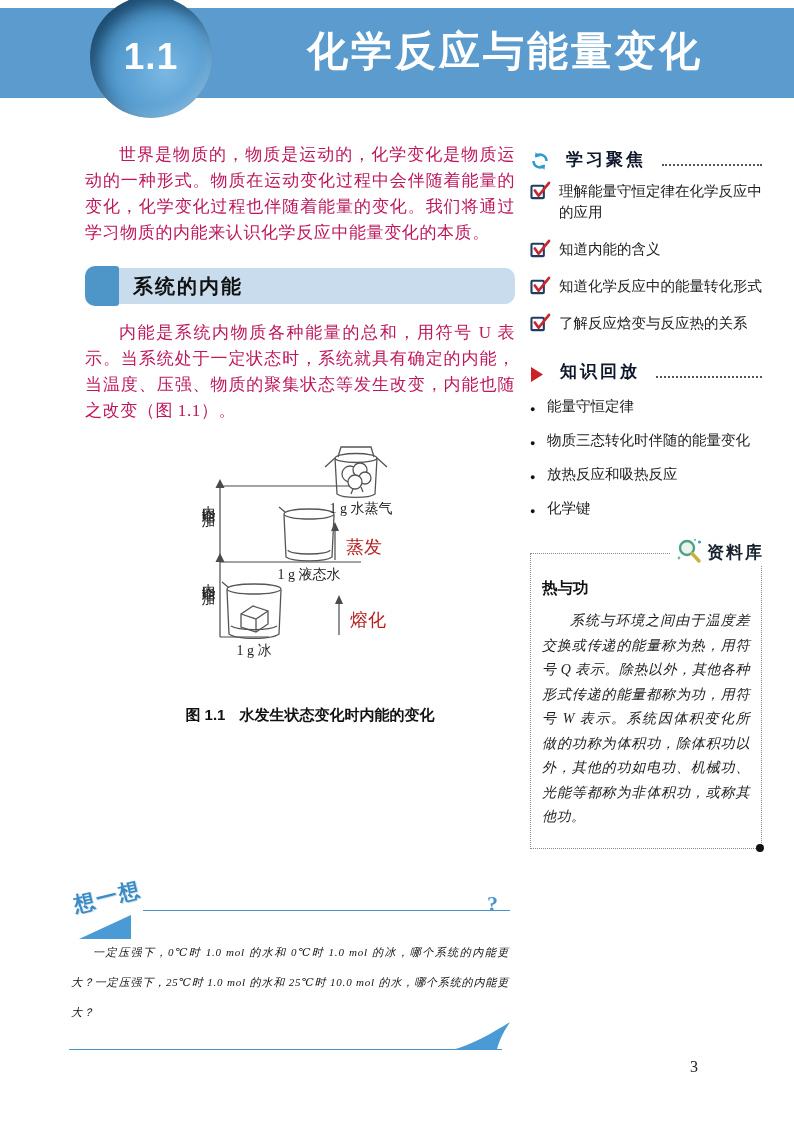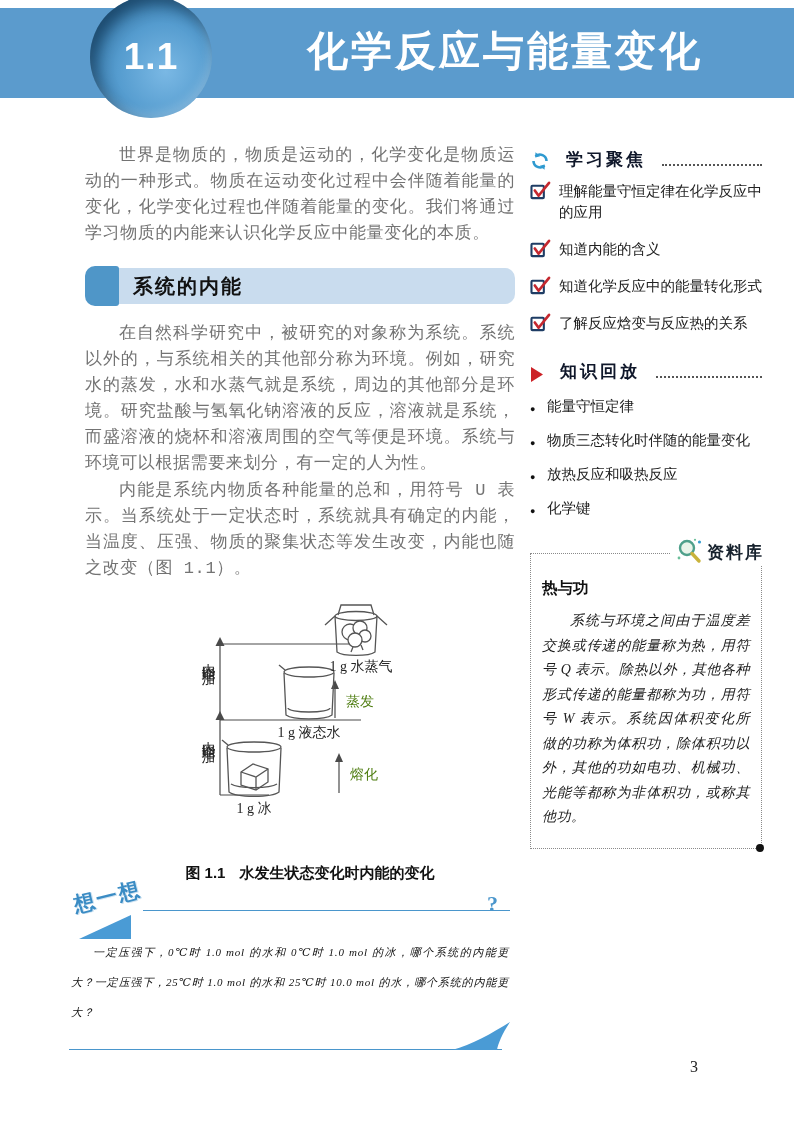--- a/index.html
+++ b/index.html
@@ -14,35 +14,35 @@
       box-shadow:inset 7px 9px 14px rgba(8,38,66,.55), inset -3px -5px 10px rgba(255,255,255,.22);
       display:flex; align-items:center; justify-content:center; }
   .section-circle span { color:#fff; font-size:37px; font-weight:800; letter-spacing:1px; }
   .chapter-title { position:absolute; left:250px; top:8px; width:510px; height:86px;
       display:flex; align-items:center; justify-content:center;
       color:#fff; font-size:41px; font-weight:800; letter-spacing:3px; }
 
   
   .left-col { position:absolute; left:85px; top:142px; width:430px; }
   .body-text { font-family:"Liberation Serif","DejaVu Serif",serif; font-size:17px; line-height:26px;
-      text-align:justify; text-indent:2em; letter-spacing:0.6px; color:#737373; }
+      text-align:justify; text-indent:2em; letter-spacing:0.6px; color:#be185d; }
   .heading-bar { margin:22px 0 16px; height:36px; background:#c9dcee; border-radius:10px;
       position:relative; display:flex; align-items:center; }
   .heading-tab { position:absolute; left:0; top:-2px; width:34px; height:40px; background:#4f96c8;
       border-radius:10px 3px 3px 10px; }
   .heading-text { margin-left:48px; font-weight:800; font-size:20px; letter-spacing:2px; color:#111; }
   .left-col p + p { margin-top:2px;font-family:Liberation Mono, monospace; }
 
   
   .fig { margin-top:16px; }
   .diagram { position:relative; width:400px; height:258px; margin-left:18px; }
   .flabel { position:absolute; transform:translateX(-50%); font-size:14px; white-space:nowrap;
       font-family:"Liberation Serif","DejaVu Serif",serif; color:#222; }
-  .slabel { position:absolute; font-size:14px; white-space:nowrap;
-      font-family:"Liberation Serif","DejaVu Serif",serif; color:#4d7c0f; }
+  .slabel { position:absolute; font-size:18px; white-space:nowrap;
+      font-family:"Liberation Serif","DejaVu Serif",serif; color:#b91c1c; }
   .vlabel { position:absolute; writing-mode:vertical-rl; text-orientation:upright; font-size:13.5px;
       letter-spacing:3px; font-family:"Liberation Serif","DejaVu Serif",serif; color:#222; }
   figcaption { text-align:center; font-size:15px; font-weight:700; margin:8px 0 0 20px; color:#111; }
   figcaption .cap-text { margin-left:10px; }
 
   
   .sidebar { position:absolute; left:530px; top:148px; width:232px; }
   .sb-header { display:flex; align-items:flex-end; gap:16px; font-weight:800; font-size:17px;
       letter-spacing:3px; color:#0f172a; }
   .sb-header .dots { flex:1; border-bottom:2px dotted #555; margin-bottom:5px; }
@@ -91,21 +91,20 @@
   <h1 class="chapter-title">化学反应与能量变化</h1>
 
   <main class="left-col">
     <p class="body-text">世界是物质的，物质是运动的，化学变化是物质运动的一种形式。物质在运动变化过程中会伴随着能量的变化，化学变化过程也伴随着能量的变化。我们将通过学习物质的内能来认识化学反应中能量变化的本质。</p>
 
     <div class="heading-bar">
       <span class="heading-tab"></span>
       <span class="heading-text">系统的内能</span>
     </div>
 
-    <p class="body-text">在自然科学研究中，被研究的对象称为系统。系统以外的，与系统相关的其他部分称为环境。例如，研究水的蒸发，水和水蒸气就是系统，周边的其他部分是环境。研究盐酸与氢氧化钠溶液的反应，溶液就是系统，而盛溶液的烧杯和溶液周围的空气等便是环境。系统与环境可以根据需要来划分，有一定的人为性。</p>
     <p class="body-text">内能是系统内物质各种能量的总和，用符号 U 表示。当系统处于一定状态时，系统就具有确定的内能，当温度、压强、物质的聚集状态等发生改变，内能也随之改变（图 1.1）。</p>
 
     <figure class="fig">
       <div class="diagram">
         <svg width="400" height="258" viewBox="0 0 400 258">
           <g stroke="#4a4a4a" stroke-width="1.2" fill="none">
             <line x1="117" y1="48" x2="117" y2="197"></line>
             <line x1="117" y1="46" x2="247" y2="46"></line>
             <line x1="117" y1="122" x2="258" y2="122"></line>
             <line x1="117" y1="197" x2="166" y2="197"></line>

